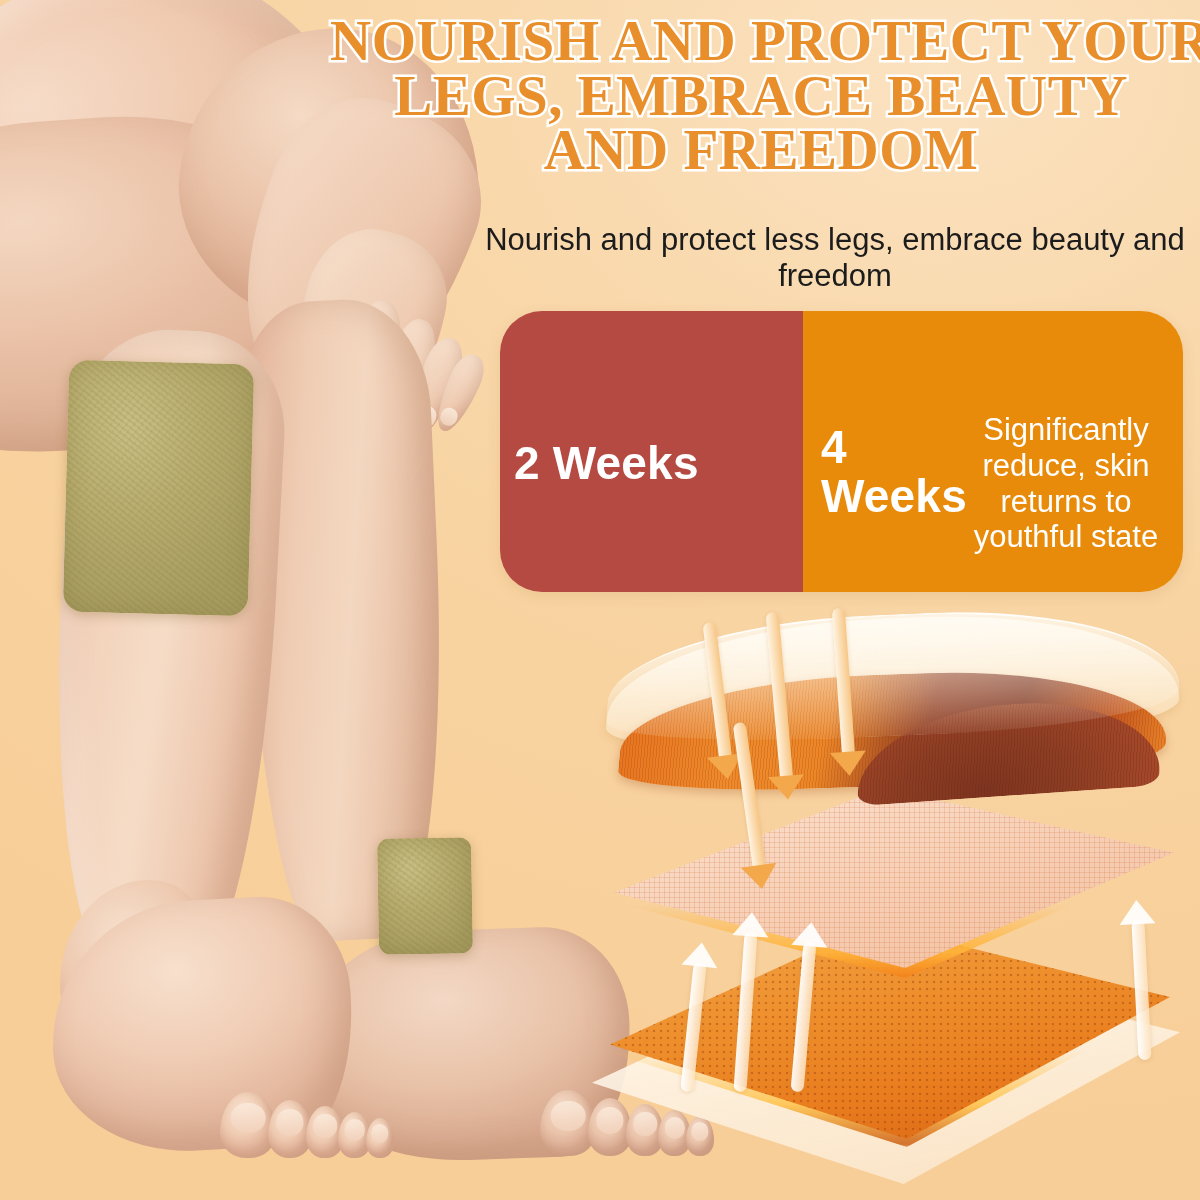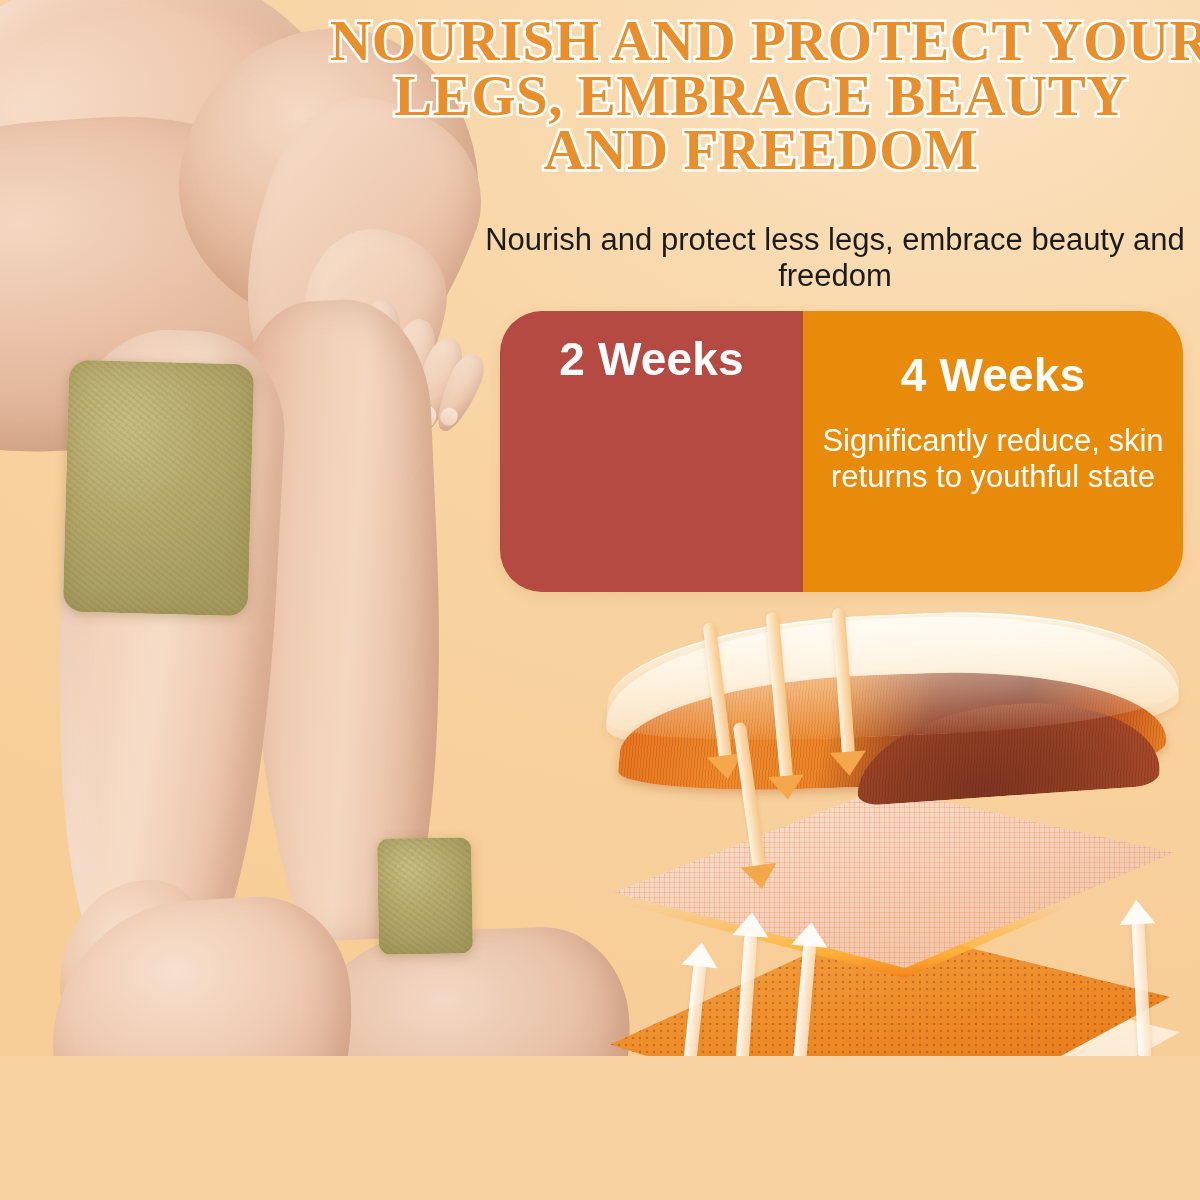--- a/index.html
+++ b/index.html
@@ -2,21 +2,21 @@
 <html><head>
 <meta charset="utf-8">
 <style>
   html,body{margin:0;padding:0;}
   body{
     width:1200px;height:1200px;overflow:hidden;
     font-family:"Liberation Sans", sans-serif;
     background:#F8D3A0;
   }
   #stage{
-    position:relative;width:1200px;height:1056px;overflow:hidden;
+    position:relative;width:1200px;height:1200px;overflow:hidden;
     background:
       radial-gradient(120% 90% at 78% 6%, #FBE2C0 0%, #F9D8AB 32%, #F8D3A0 60%, #F8CE98 100%);
   }
 
   
   .photo{position:absolute;left:0;top:0;width:640px;height:1200px;}
 
   
   .thigh{
     position:absolute;left:-130px;top:-30px;width:520px;height:470px;
@@ -167,21 +167,21 @@
     text-align:center;font-size:31px;line-height:1.16;
     color:#1C1C1C;font-family:"Liberation Sans", sans-serif;
   }
 
   
   .card{
     position:absolute;left:500px;top:311px;width:683px;height:281px;
     border-radius:42px;overflow:hidden;display:flex;
     box-shadow:0 4px 14px rgba(150,96,40,.12);
   }
-  .card .col{display:flex;flex-direction:column;align-items:center;box-sizing:border-box;}
+  .card .col{display:flex;flex-direction:row;align-items:center;box-sizing:border-box;}
   .card .col.left{width:303px;background:#B44A42;padding:24px 14px 0;}
   .card .col.right{width:380px;background:#E98B0A;padding:40px 18px 0;}
   .wk-title{
     color:#FFFFFF;font-weight:bold;font-size:46px;letter-spacing:.2px;line-height:1.05;
   }
   .wk-body{
     color:#FFFFFF;font-size:31px;line-height:1.16;text-align:center;
   }
   .card .col.left .wk-body{margin-top:56px;}
   .card .col.right .wk-body{margin-top:24px;text-align:center;}

